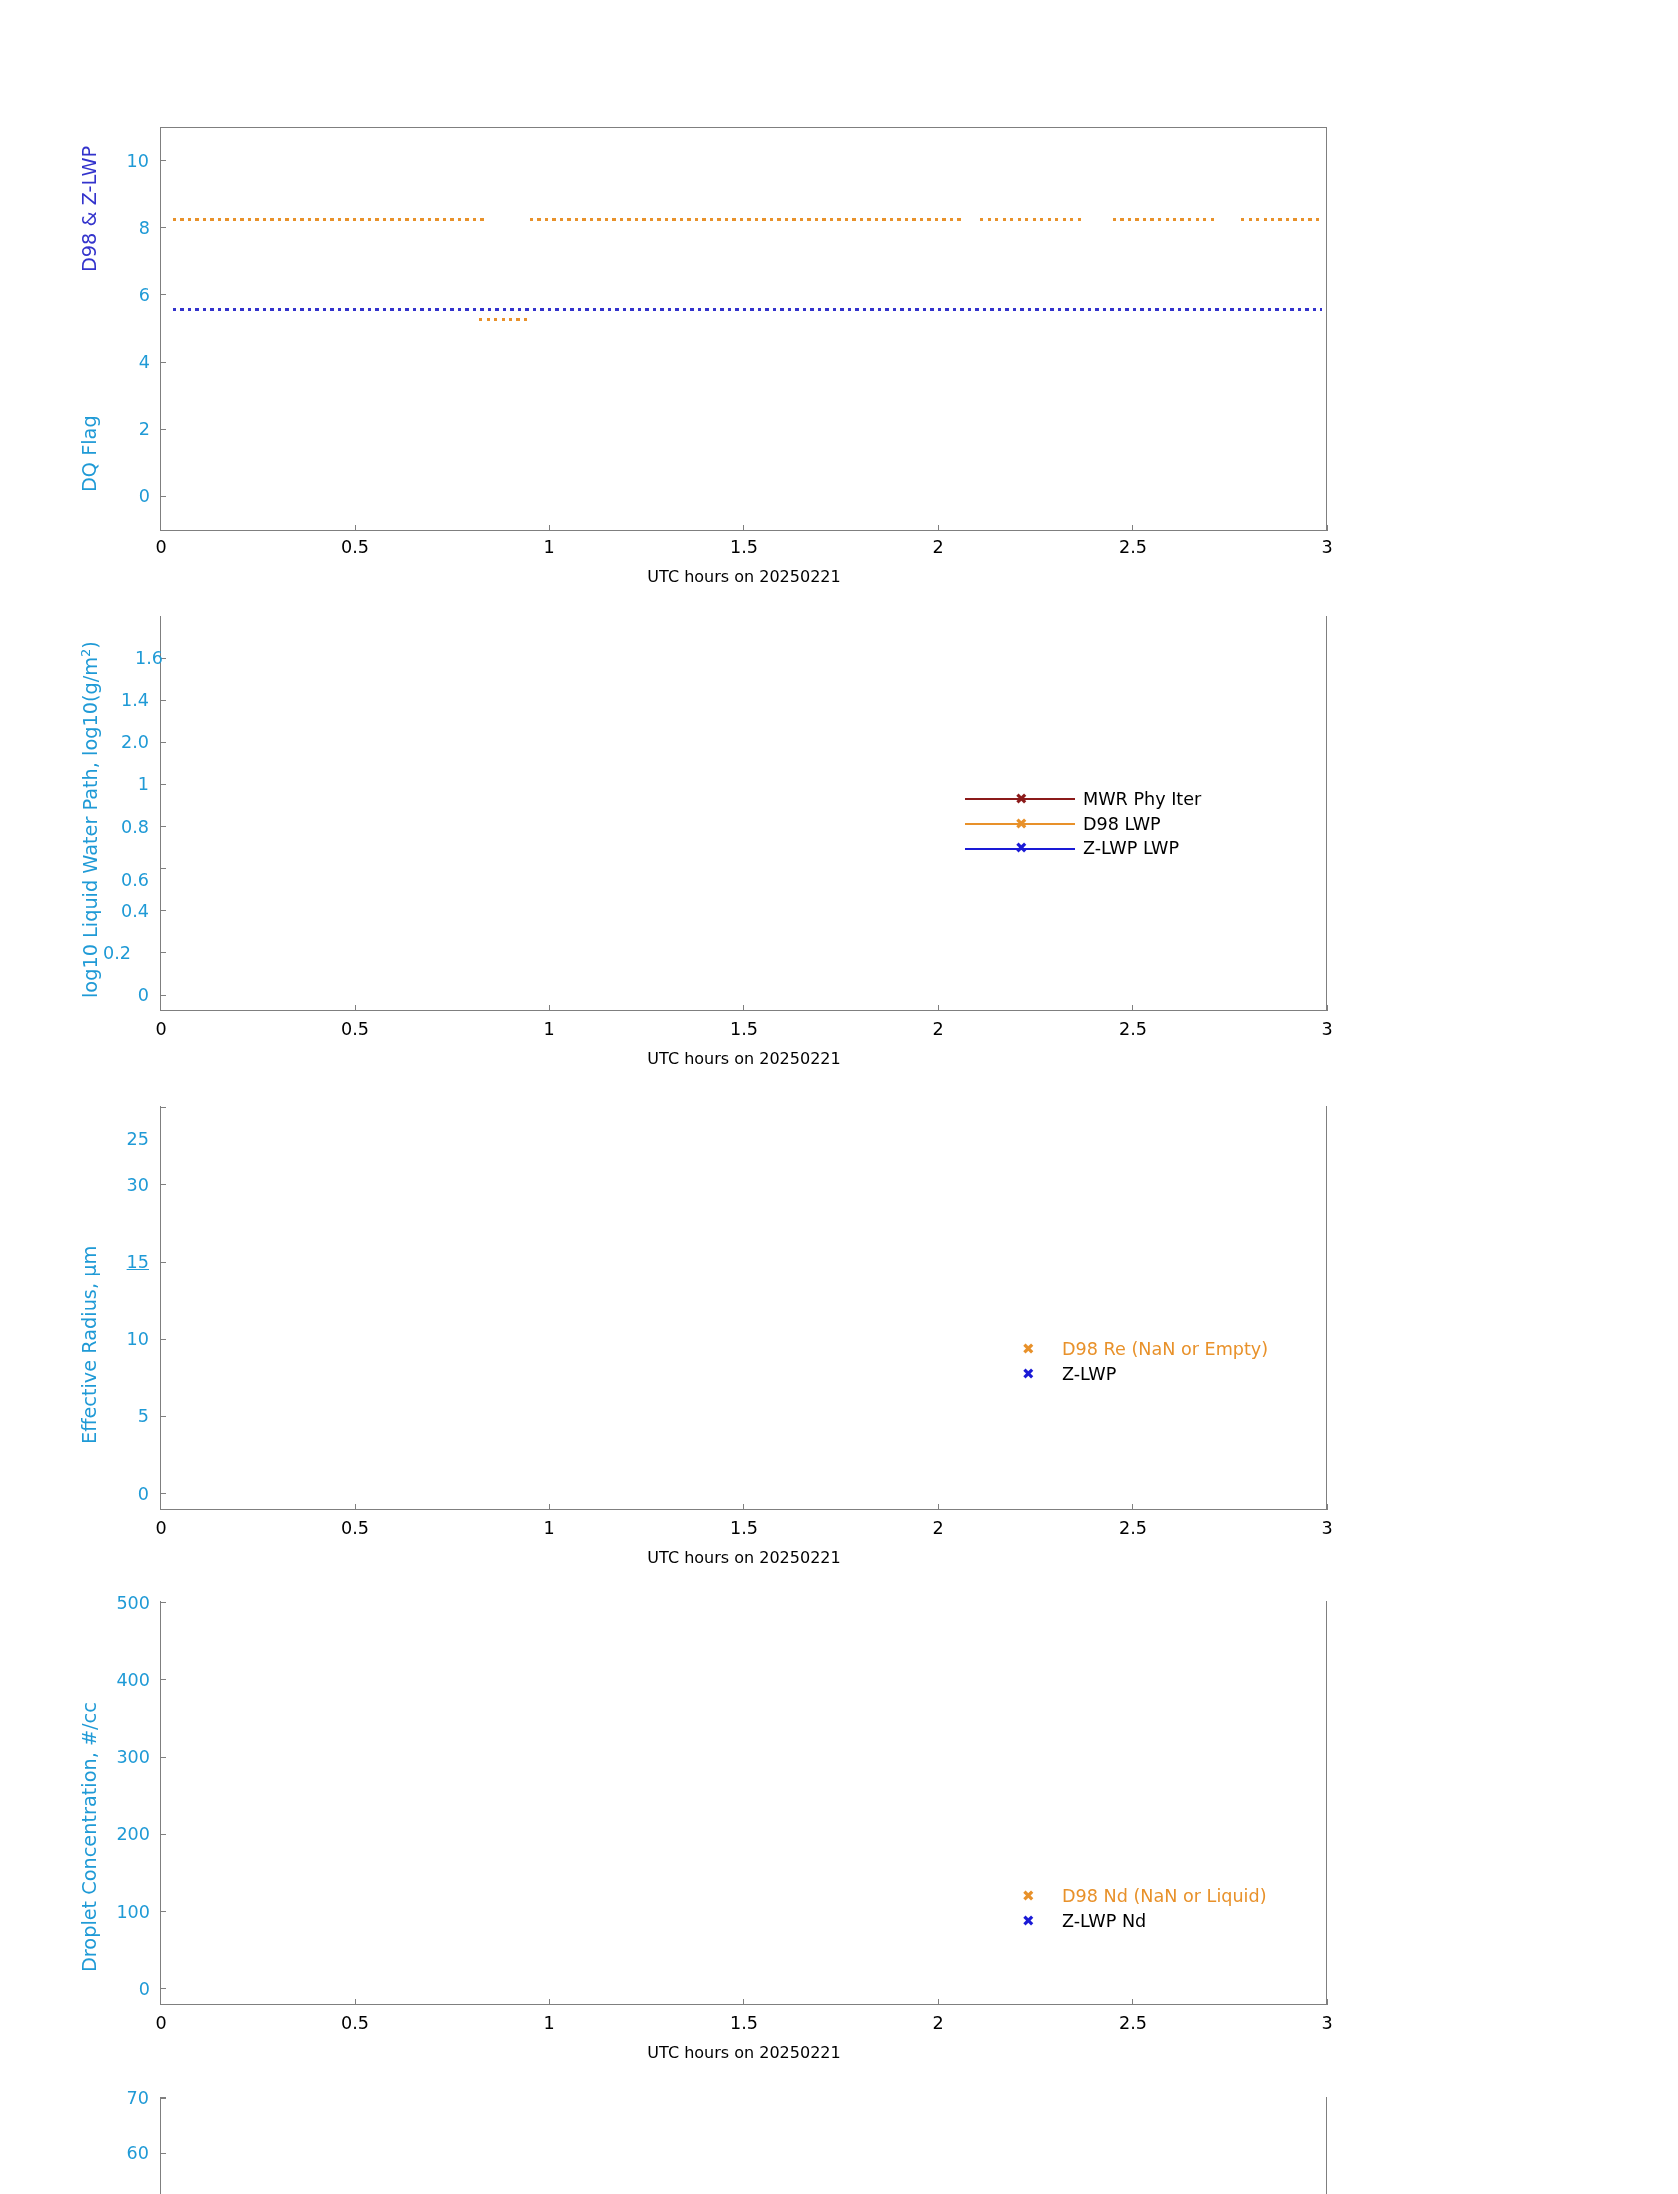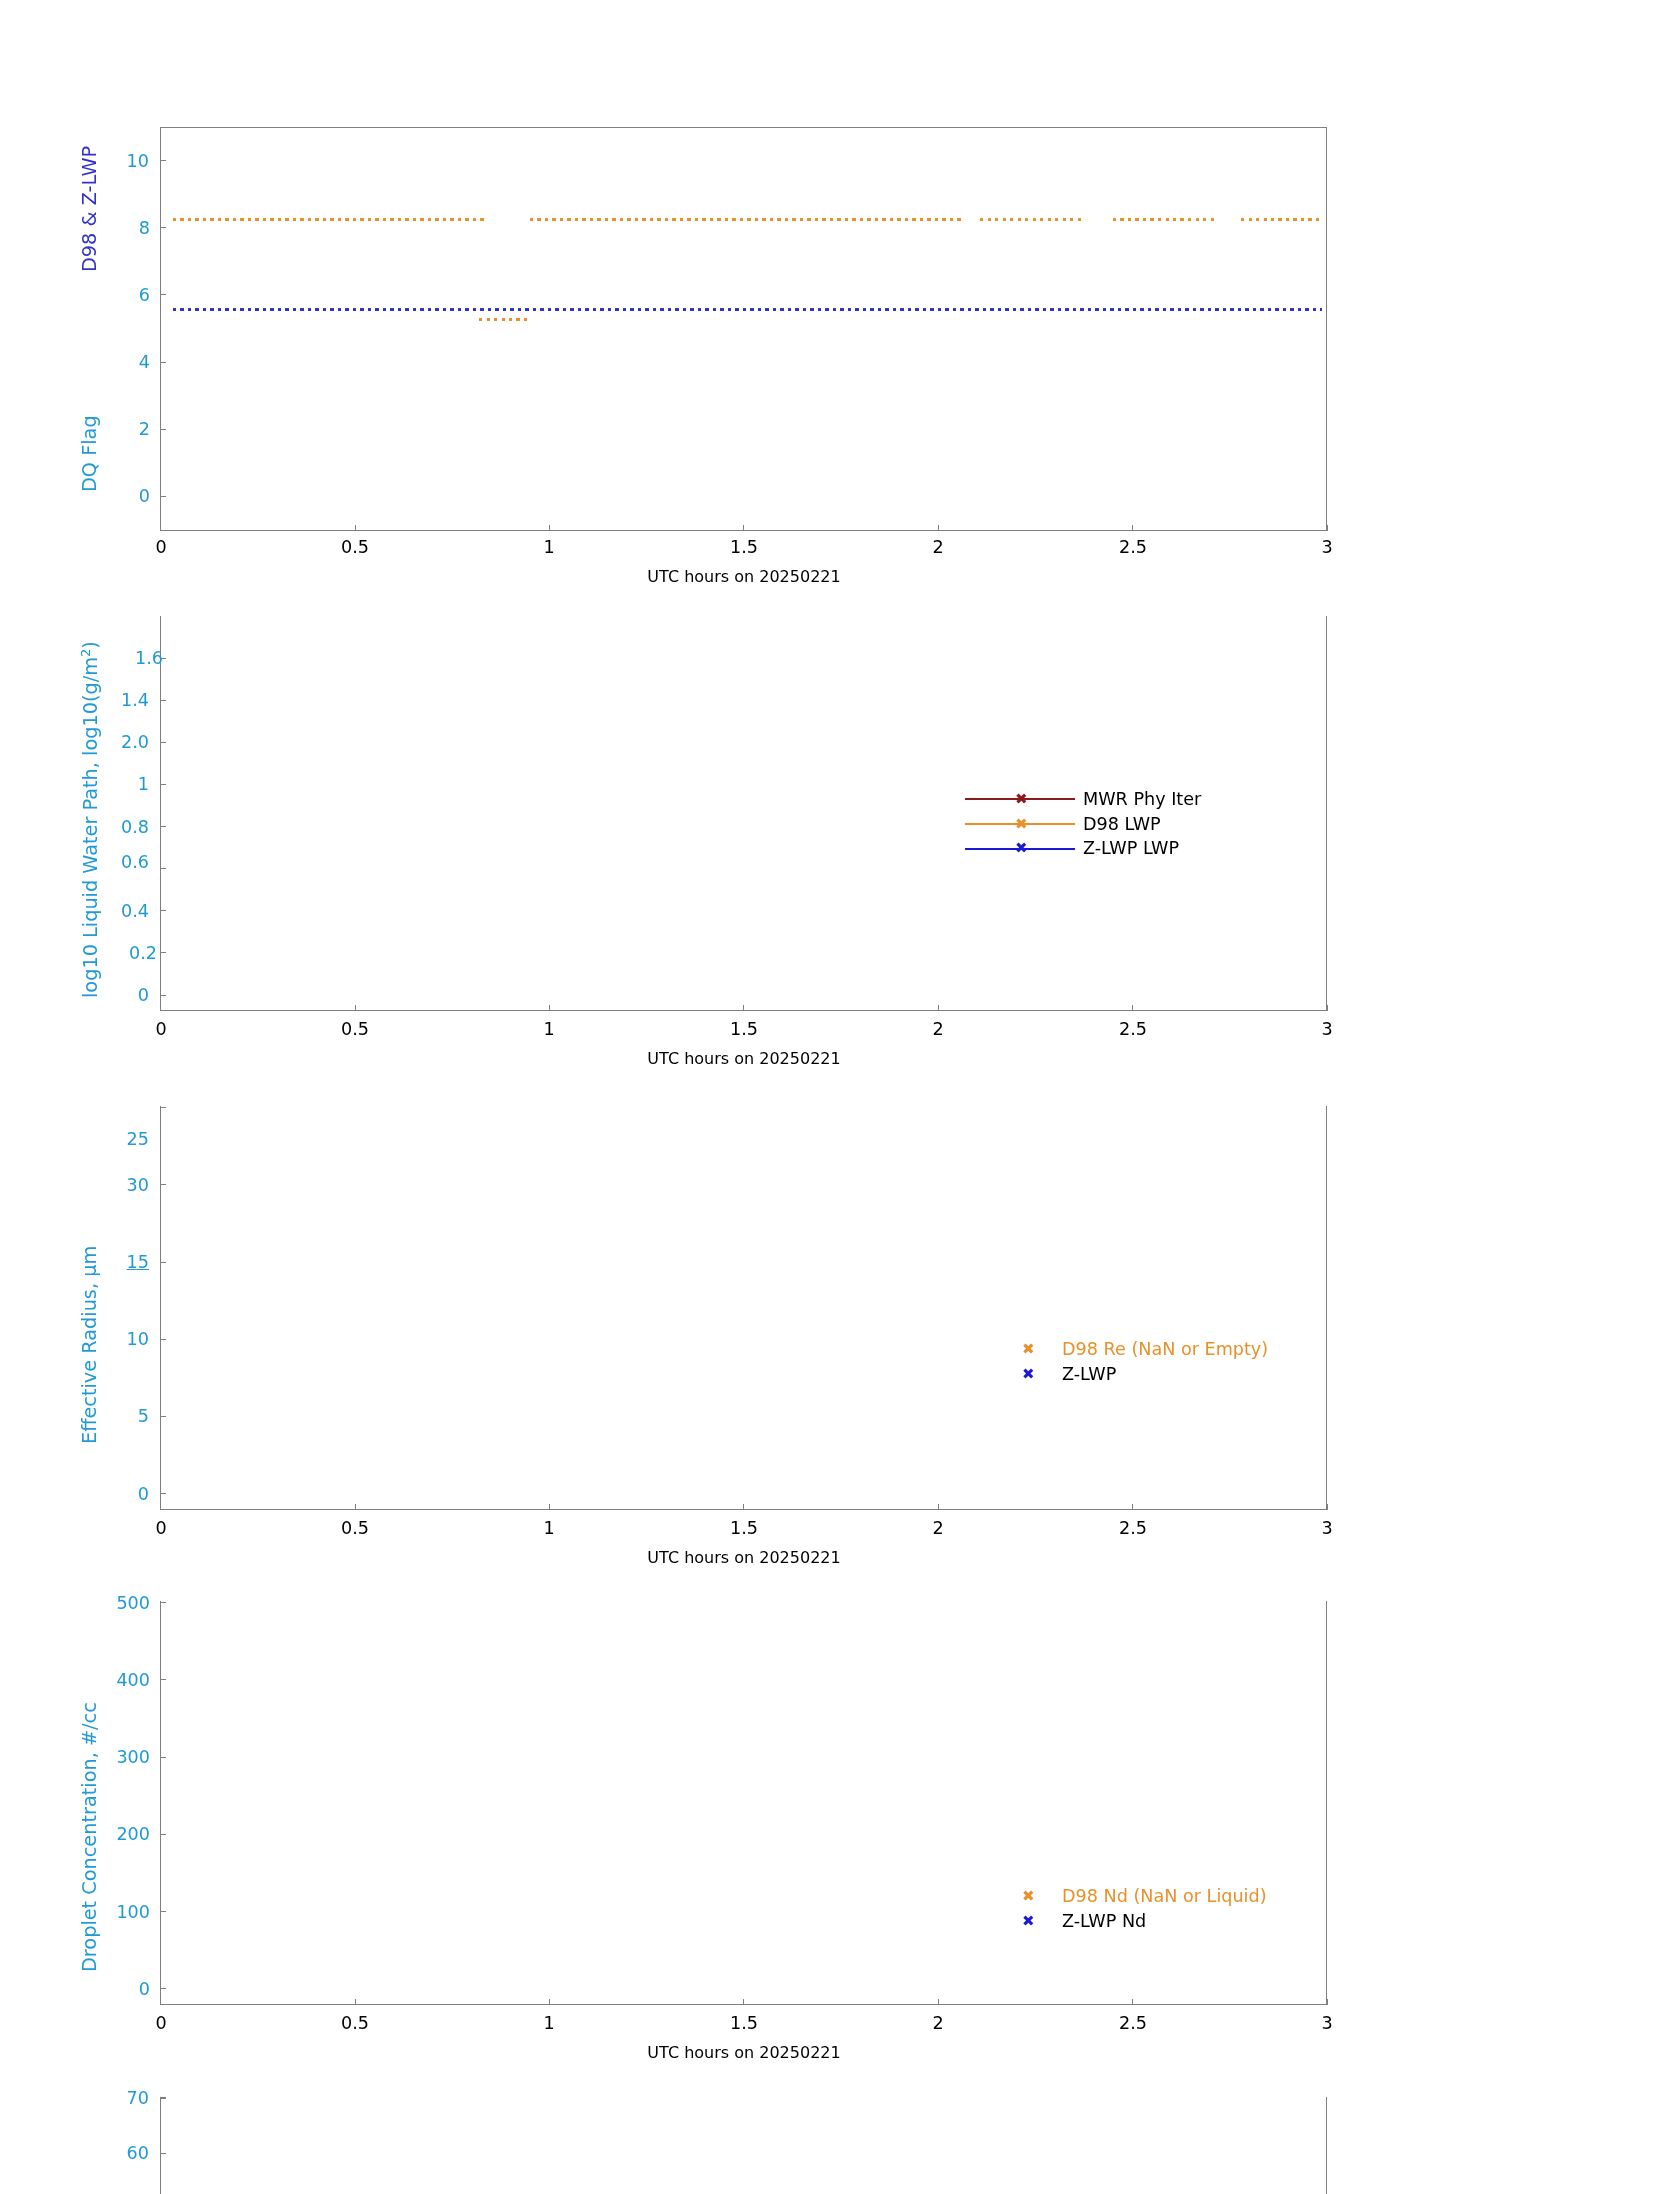--- a/index.html
+++ b/index.html
@@ -198,23 +198,23 @@
       <div class="axis-tick-y" style="left:160px; top:405px;"></div>
       <div class="axis-tick-y" style="left:160px; top:362px;"></div>
       <div class="axis-tick-y" style="left:160px; top:320px;"></div>
       <div class="axis-tick-y" style="left:160px; top:278px;"></div>
       <div class="axis-tick-y" style="left:160px; top:236px;"></div>
       <div class="axis-tick-y" style="left:160px; top:194px;"></div>
       <div class="axis-tick-y" style="left:160px; top:152px;"></div>
       <div class="axis-tick-y" style="left:160px; top:110px;"></div>
       <div class="axis-tick-y" style="left:160px; top:68px;"></div>
       <div class="ytick-label" style="left:94px; top:405px; width:55px;">0</div>
-      <div class="ytick-label" style="left:102px; top:363px; width:55px;">0.2</div>
+      <div class="ytick-label" style="left:76px; top:363px; width:55px;">0.2</div>
       <div class="ytick-label" style="left:94px; top:321px; width:55px;">0.4</div>
-      <div class="ytick-label" style="left:94px; top:272px; width:55px;">0.6</div>
+      <div class="ytick-label" style="left:94px; top:290px; width:55px;">0.6</div>
       <div class="ytick-label" style="left:94px; top:237px; width:55px;">0.8</div>
       <div class="ytick-label" style="left:94px; top:194px; width:55px;">1</div>
       <div class="ytick-label" style="left:94px; top:152px; width:55px;">2.0</div>
       <div class="ytick-label" style="left:94px; top:110px; width:55px;">1.4</div>
       <div class="ytick-label" style="left:108px; top:68px; width:55px;">1.6</div>
     </div>
 
     <div>
       <div class="axis-tick-x" style="left:160px; top:415px;"></div>
       <div class="axis-tick-x" style="left:355px; top:415px;"></div>

